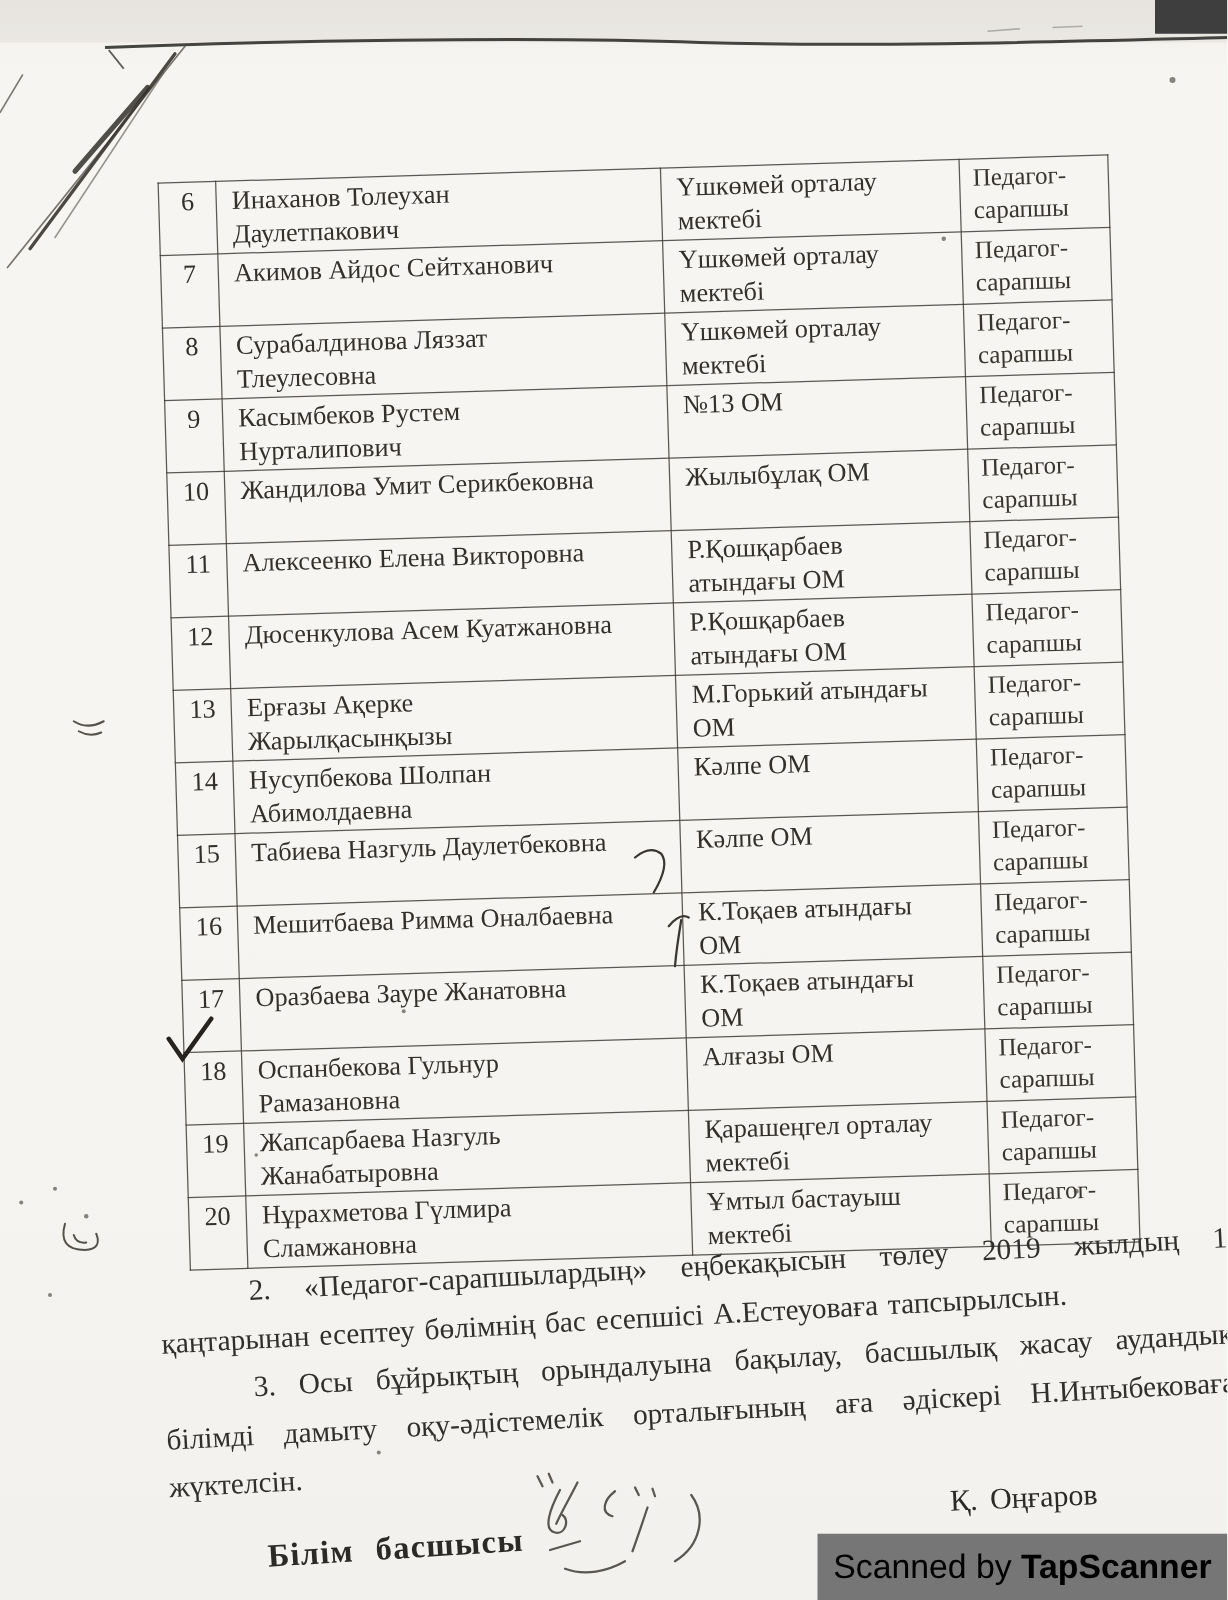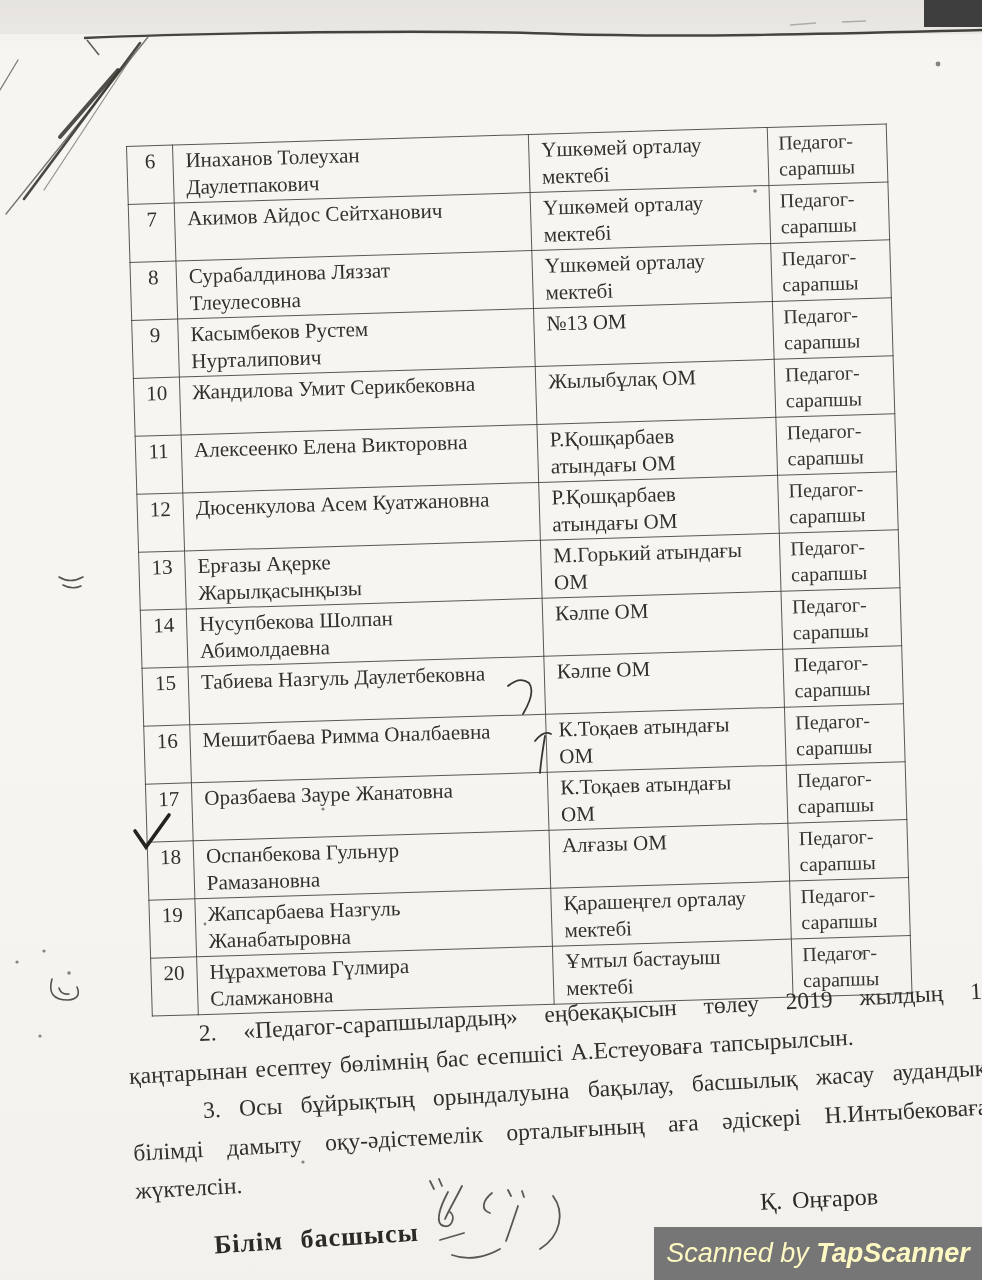--- a/index.html
+++ b/index.html
@@ -36,23 +36,23 @@
   .line.indent { text-indent:72px; }
   .line.just { text-align:justify; text-align-last:justify; }
   
   .sig-title { position:absolute; left:214px; top:1224px; font-size:26px; font-weight:bold;
     letter-spacing:1px; word-spacing:10px; transform:rotate(-3.6deg); color:#2c2a27; }
   .sig-name  { position:absolute; left:760px; top:1186px; font-size:24px;
     word-spacing:4px; transform:rotate(-2.6deg); color:#2c2a27; }
   
   .watermark {
     position:absolute; left:654px; top:1227px; width:328px; height:53px;
-    background:#767676; color:#fef9c3;
+    background:#767676; color:#000000;
     font-family:"Liberation Sans", sans-serif; font-size:27px;
-    display:flex; align-items:center; justify-content:center; white-space:pre;font-style:italic;
+    display:flex; align-items:center; justify-content:center; white-space:pre;
   }
   .watermark .brand { font-weight:bold; }
   .artifacts { position:absolute; left:0; top:0; pointer-events:none; }
 </style>
 </head>
 <body>
 
 <div class="page">
 
   <div class="top-strip"></div>

